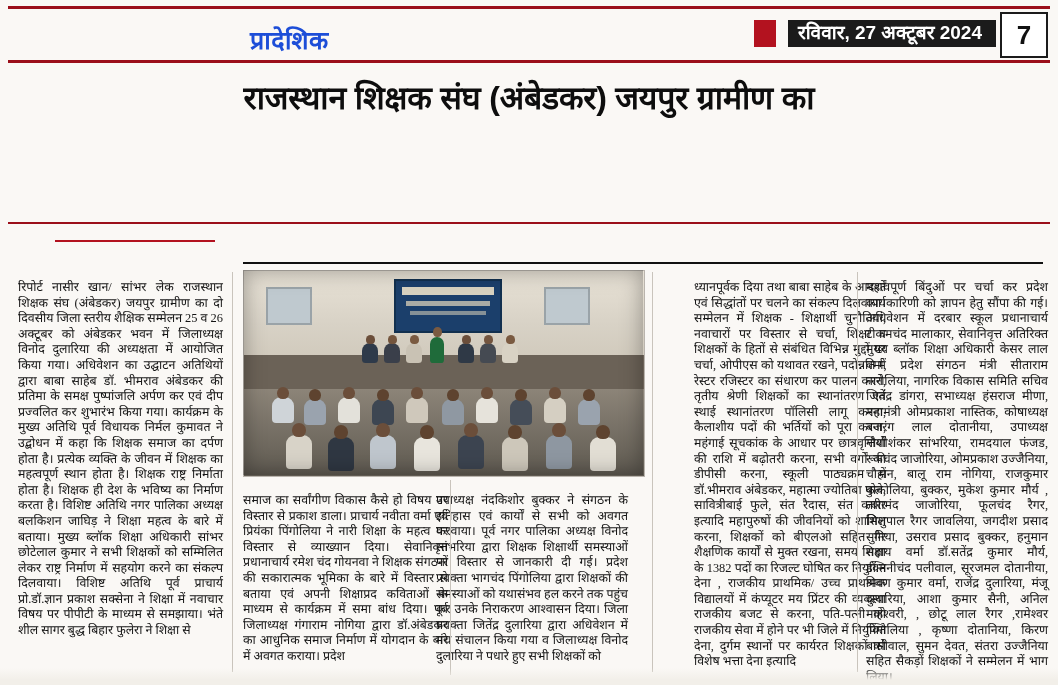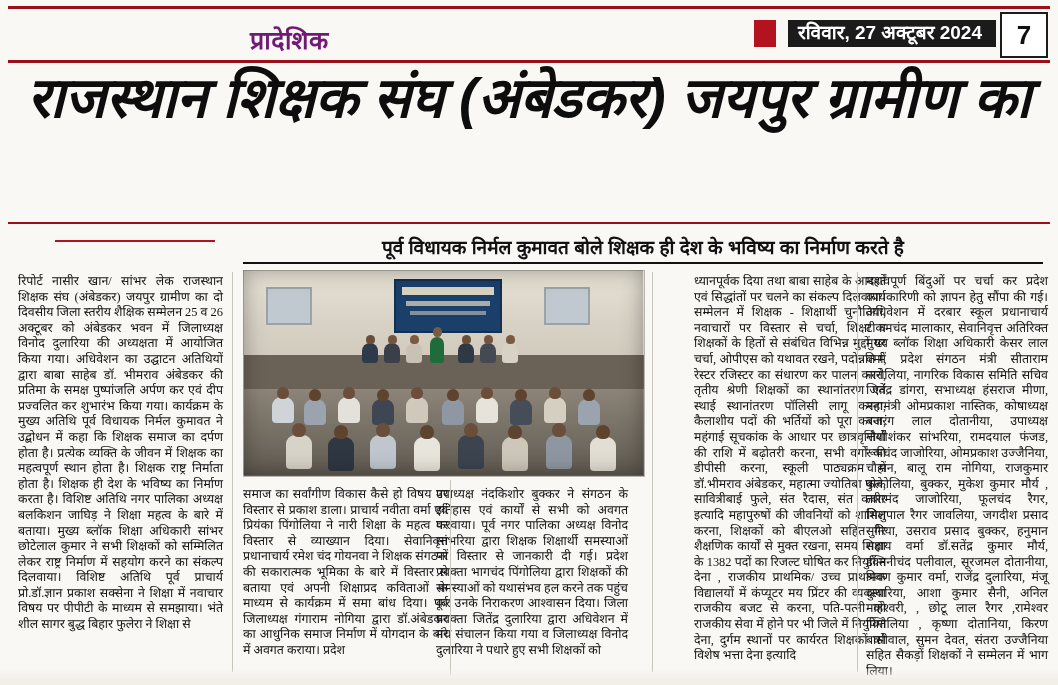--- a/index.html
+++ b/index.html
@@ -18,21 +18,21 @@
   
   .topbar{
     position:absolute;left:0;top:0;width:1058px;height:62px;
   }
   .topbar .rule-top{
     position:absolute;left:8px;top:6px;width:1042px;height:3px;background:#9b0f1a;
   }
   .section-tag{
     position:absolute;left:250px;top:22px;
     font-family:"Liberation Sans", sans-serif;
-    font-weight:bold;font-size:25px;color:#701a75;
+    font-weight:bold;font-size:25px;color:#1d4ed8;
     letter-spacing:0.5px;
   }
   .dateblock{
     position:absolute;right:62px;top:20px;
     display:flex;align-items:center;gap:12px;
   }
   .date-red{
     width:22px;height:27px;background:#b3121f;
   }
   .date-box{
@@ -53,25 +53,24 @@
   .rule-under-top{
     position:absolute;left:8px;top:60px;width:1042px;height:3px;background:#9b0f1a;
   }
 
   
   .headline{
     position:absolute;left:10px;top:70px;width:1038px;
     text-align:center;
     font-family:"Liberation Sans", sans-serif;
     font-weight:bold;
-    font-size:56px;
+    font-size:32px;
     line-height:56px;
     color:#0d0d0d;
     letter-spacing:-0.2px;
-    font-style:italic;
   }
   .rule-under-head{
     position:absolute;left:8px;top:222px;width:1042px;height:2px;background:#9b0f1a;
   }
 
   
   .kicker-left{
     position:absolute;left:40px;top:236px;width:190px;
     text-align:center;
     font-family:"Liberation Sans", sans-serif;
@@ -91,21 +90,21 @@
   }
 
   
   .col{
     position:absolute;
     font-size:12.4px;
     line-height:15.6px;
     text-align:justify;
     color:#141414;
   }
-  .col p{margin:2px 0 0 0;}
+  .col p{margin:8px 0 0 0;}
   .col1{left:18px;top:272px;width:205px;}
   .col2{left:243px;top:485px;width:205px;}
   .col3{left:436px;top:485px;width:192px;}
   .col4{left:694px;top:272px;width:192px;}
   .col5{left:866px;top:272px;width:182px;}
 
   
   .photo-wrap{
     position:absolute;left:243px;top:270px;width:400px;height:205px;
     background:#2b2f33;overflow:hidden;border:1px solid #b9b4ad;
@@ -178,21 +177,20 @@
   </div>
 
   <div class="headline">
     <div>राजस्थान शिक्षक संघ (अंबेडकर) जयपुर ग्रामीण का</div>
   </div>
   <div class="rule-under-head"></div>
 
   <div class="kicker-left">
     <div class="underline"></div>
   </div>
-  <div class="subhead-text">पूर्व विधायक निर्मल कुमावत बोले  शिक्षक ही देश के भविष्य का निर्माण करते है</div>
   <div class="rule-under-sub"></div>
 
   <div class="photo-wrap">
     <div class="photo-wall"></div>
     <div class="banner">
       <div class="bl"></div>
         <div class="bl2"></div>
         <div class="bl3"></div>
     </div>
     <div class="win a"></div>

